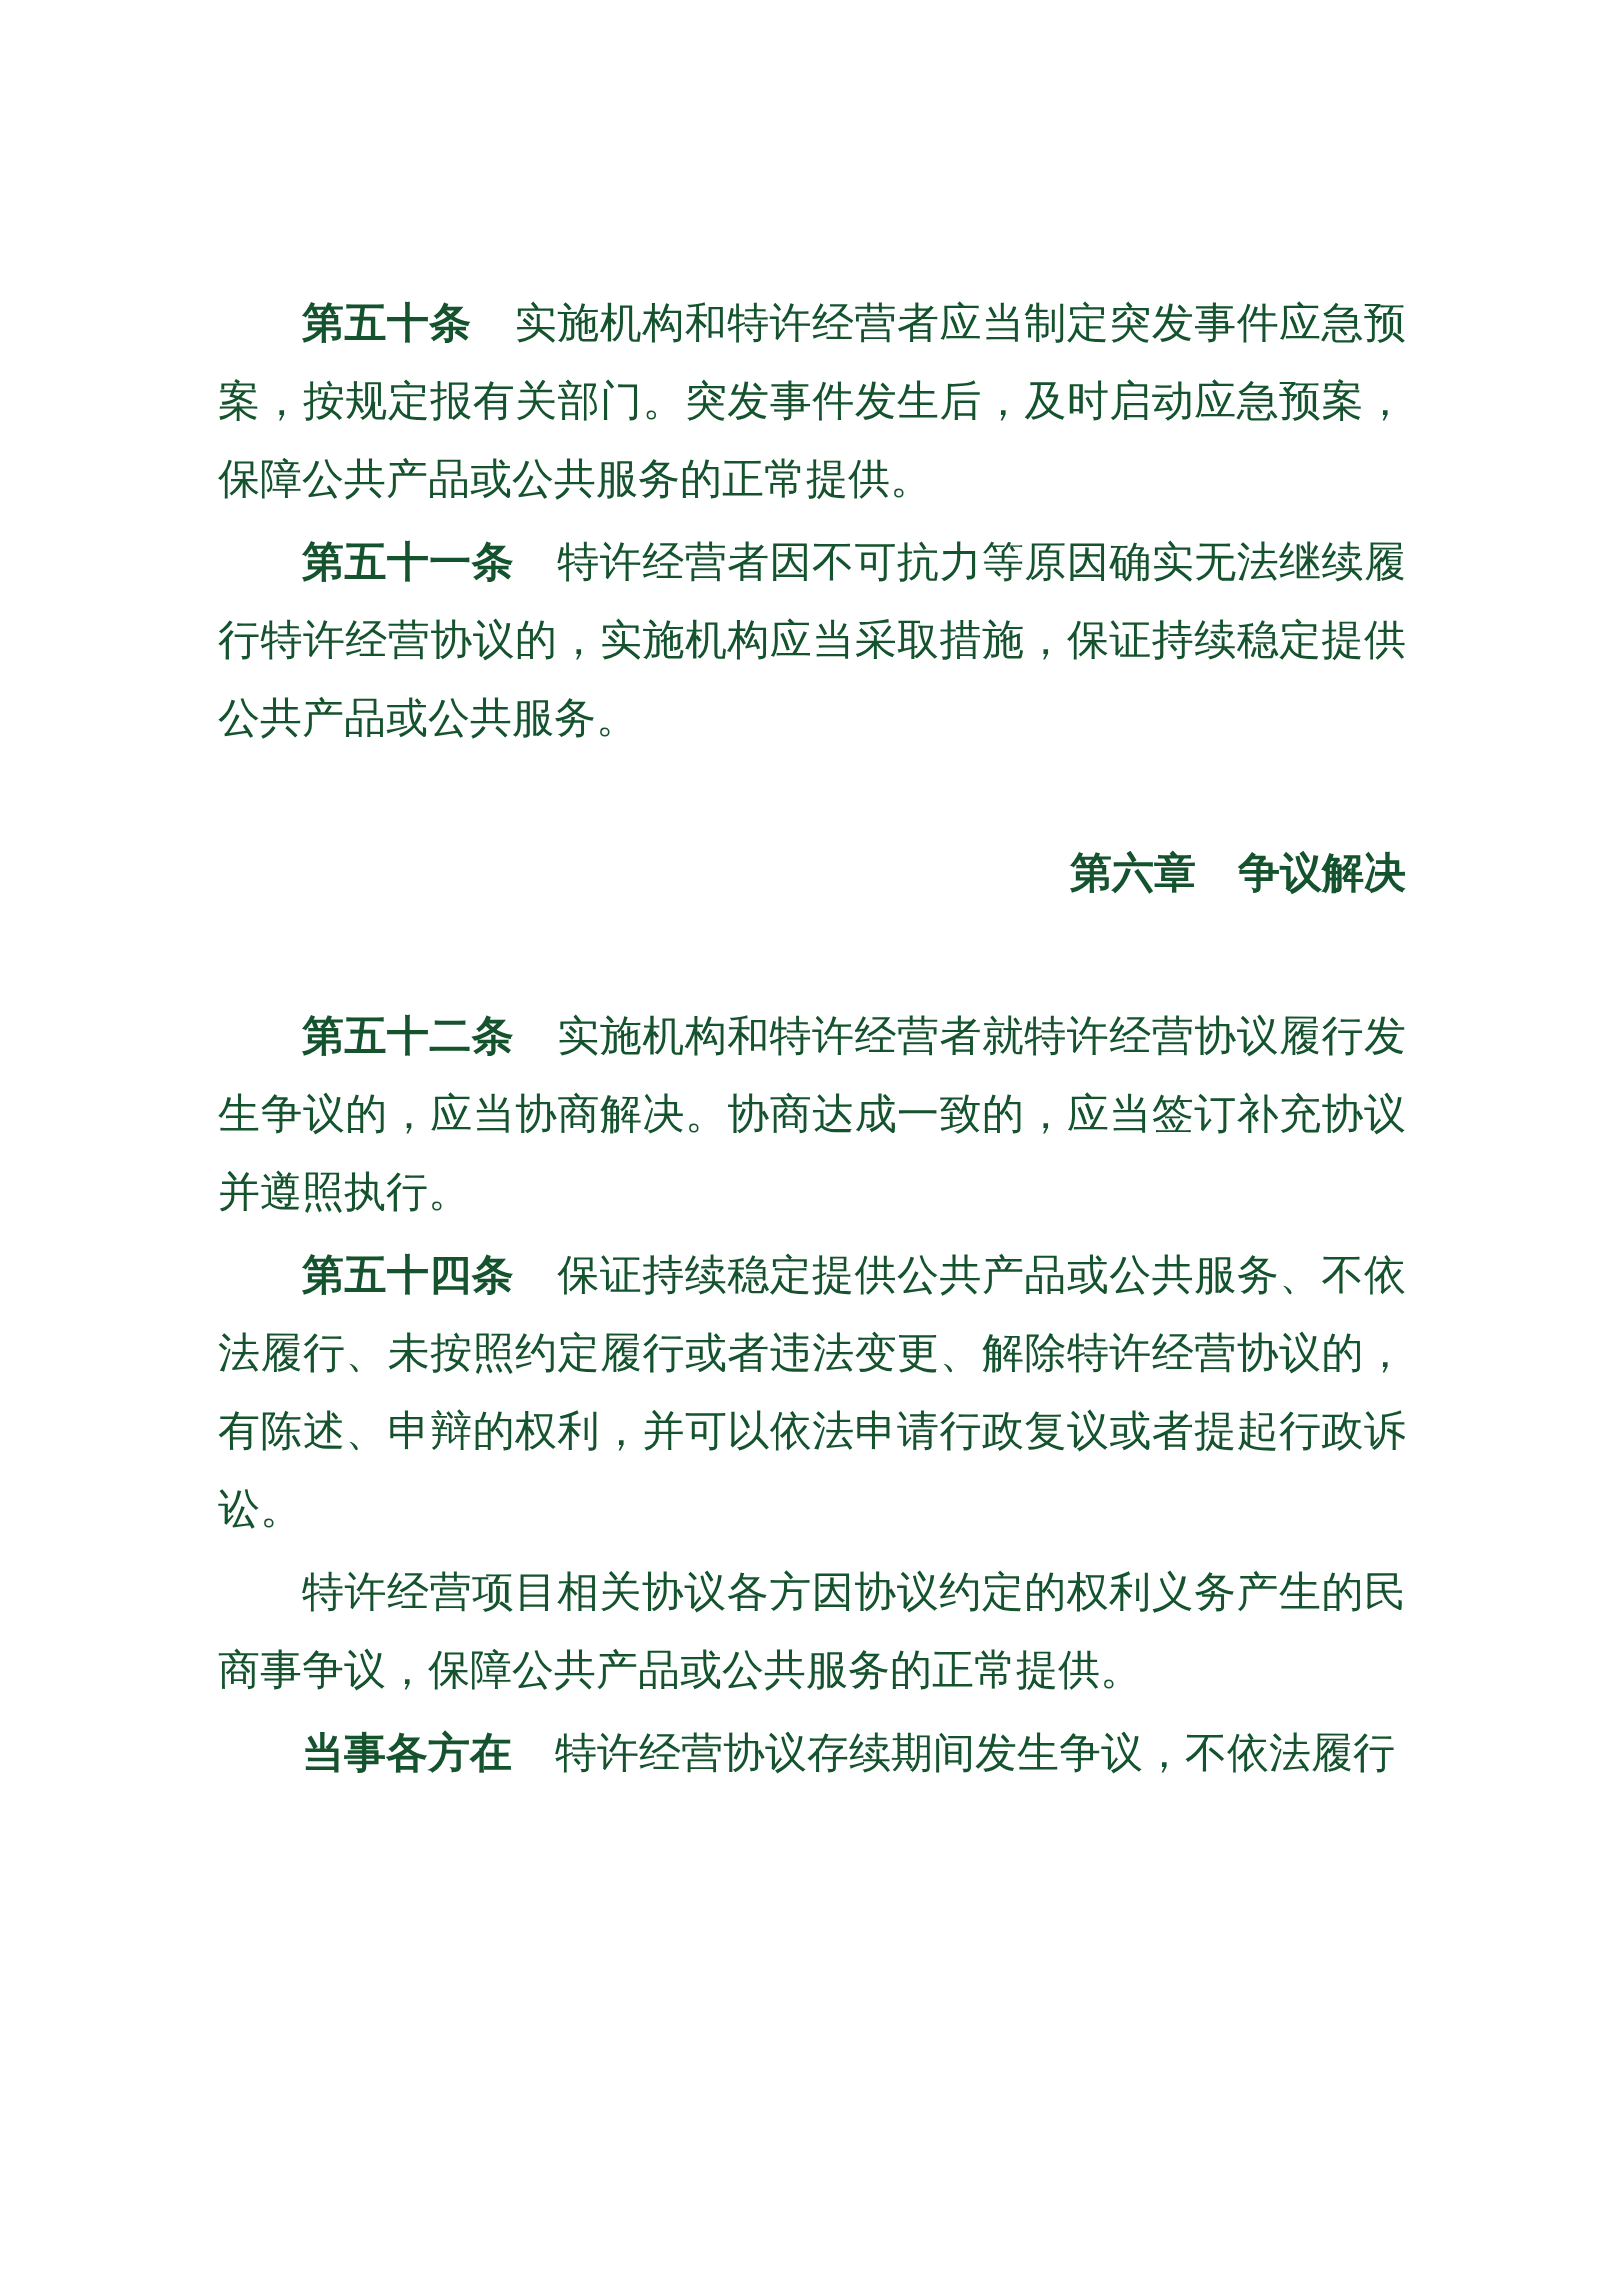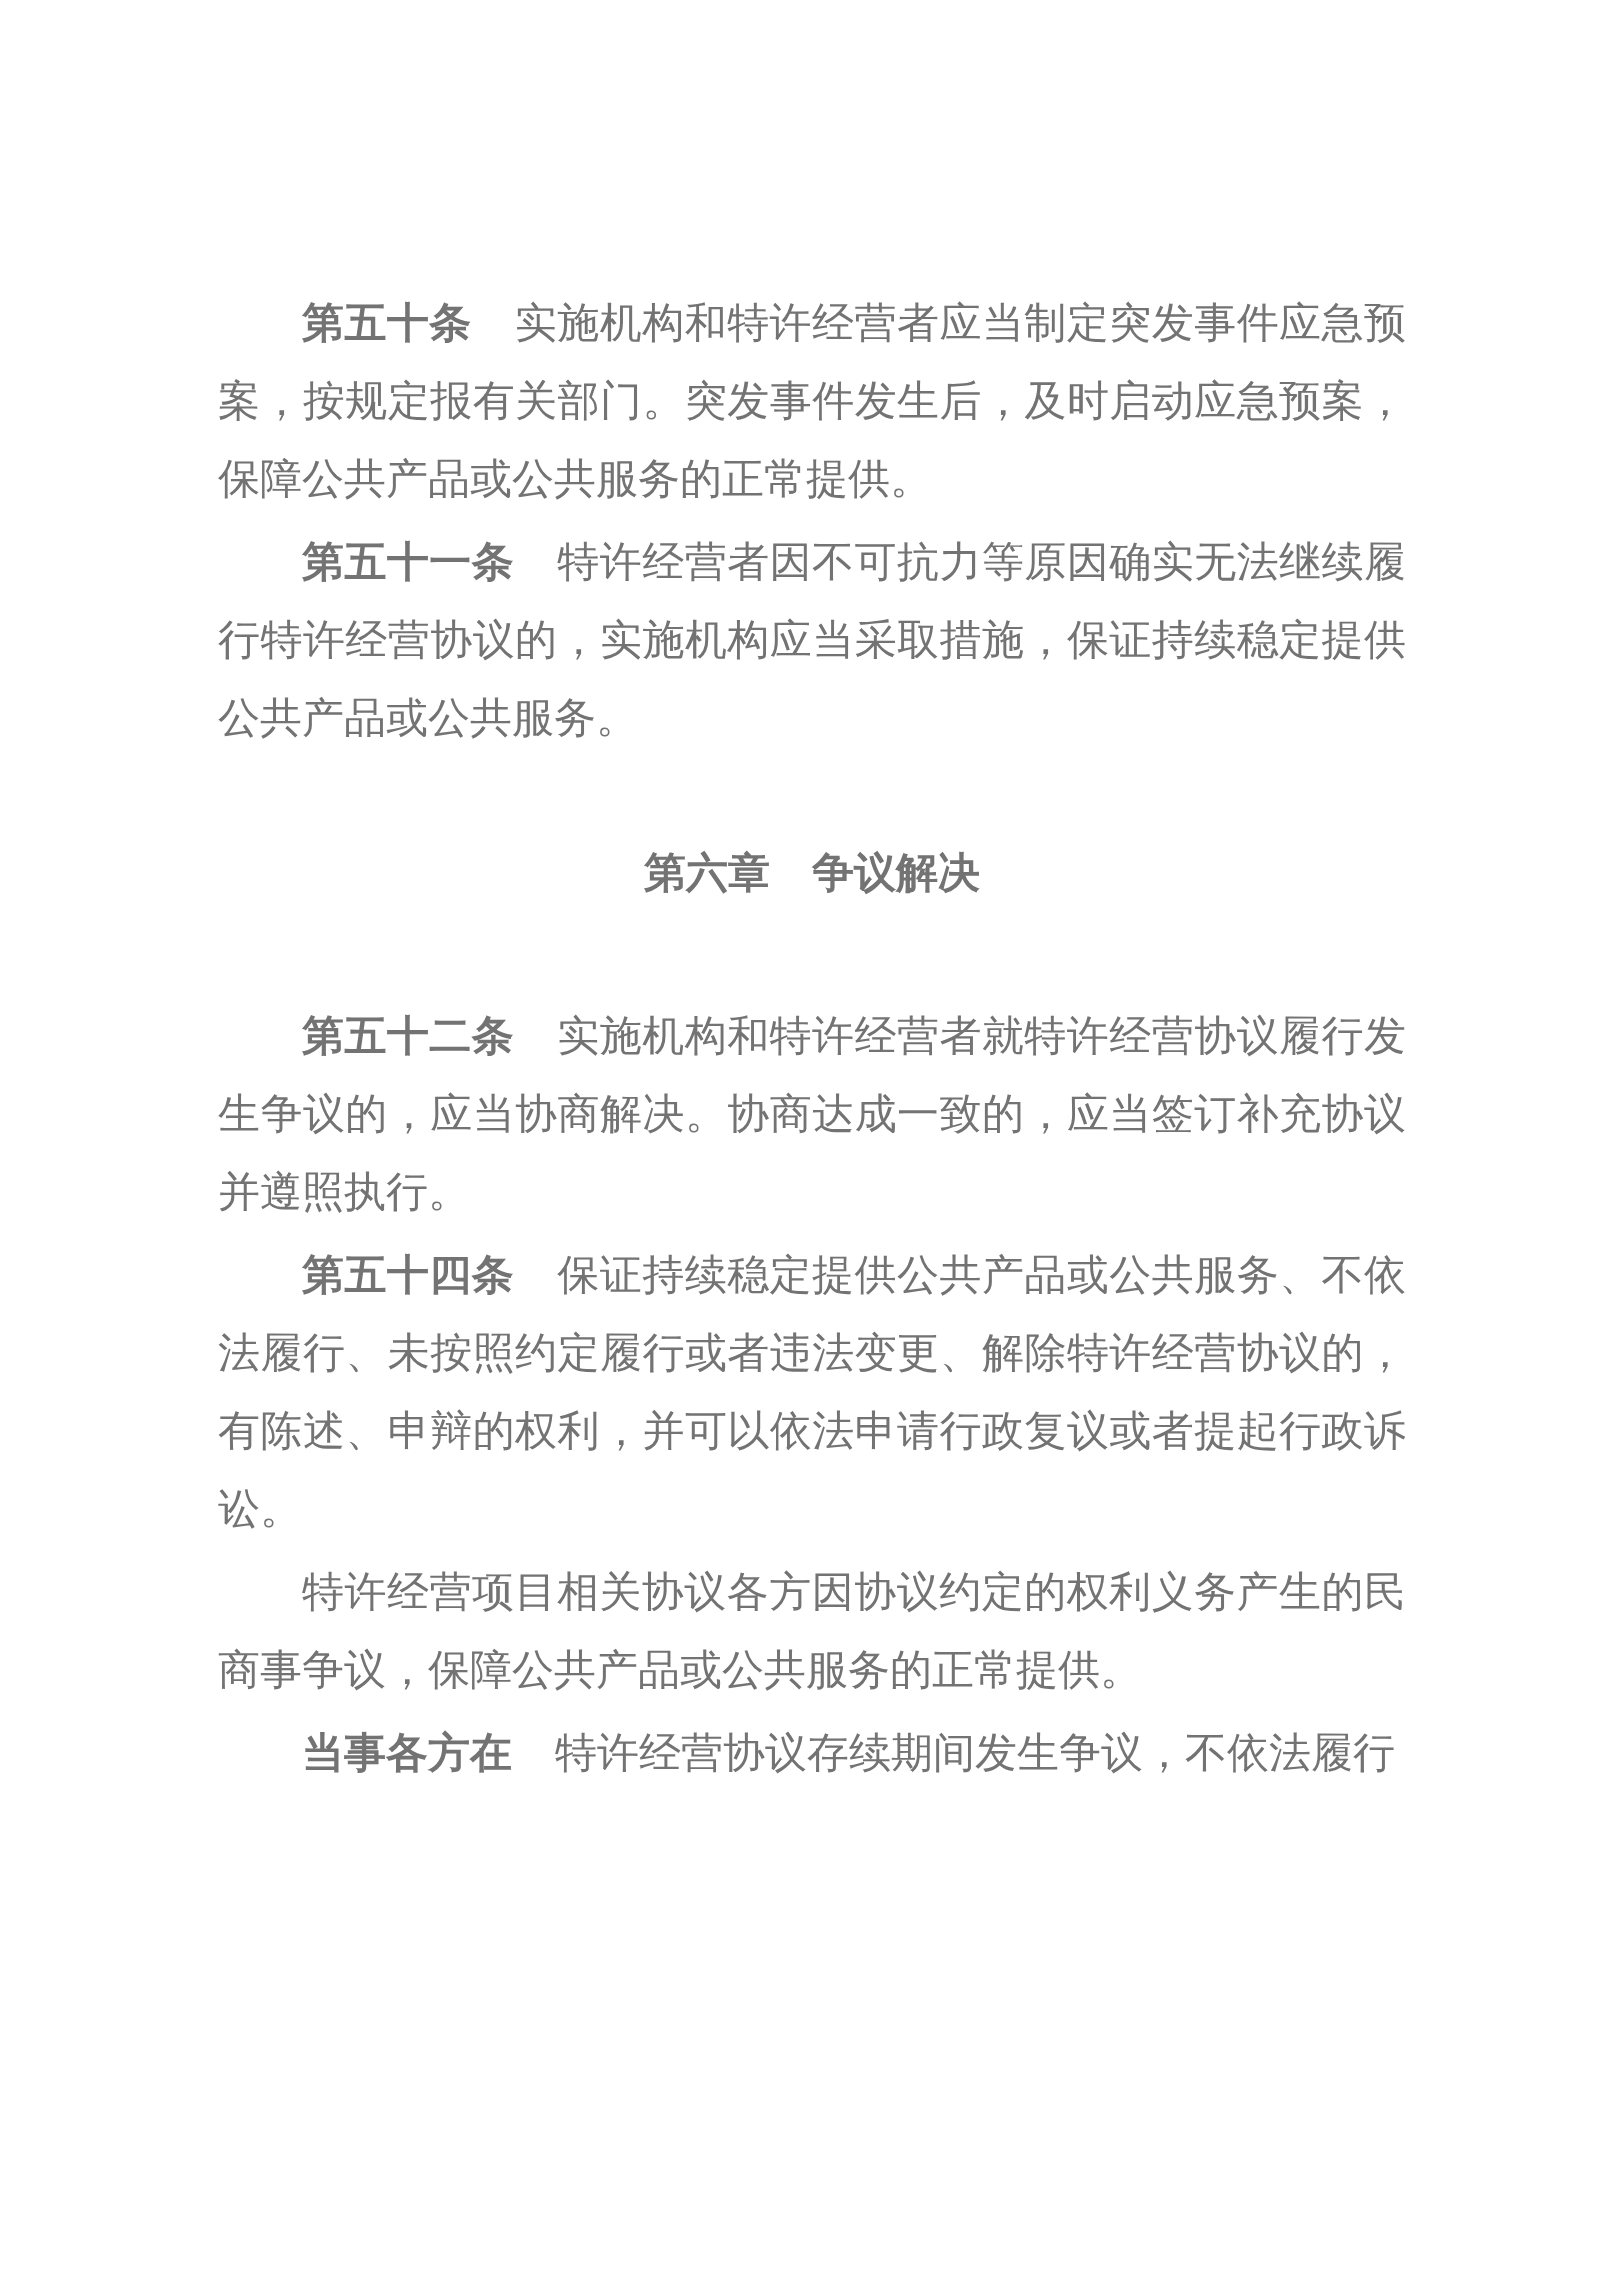--- a/index.html
+++ b/index.html
@@ -5,21 +5,21 @@
   html, body {
     margin: 0;
     padding: 0;
     background: #ffffff;
   }
   .page {
     position: relative;
     width: 1621px;
     height: 1979px;
     background: #ffffff;
-    color: #737373;
+    color: #14532d;
     font-family: "Liberation Serif", serif;
     overflow: hidden;
   }
   .content {
     position: absolute;
     left: 218px;
     top: 284px;
     width: 1188px;
   }
   .para {
@@ -37,21 +37,21 @@
   }
   .article-label {
     font-family: "Liberation Sans", sans-serif;
     font-weight: 700;
     margin-right: 43px;
   }
   .chapter-heading {
     margin: 77px 0 85px 0;
     font-size: 42px;
     line-height: 78px;
-    text-align: center;
+    text-align: right;
     text-indent: 0;
     font-weight: 700;
     font-family: "Liberation Sans", sans-serif;
   }
   .page-number {
     position: absolute;
     top: 2045px;
     right: 239px;
     font-size: 42px;
     line-height: 51px;

